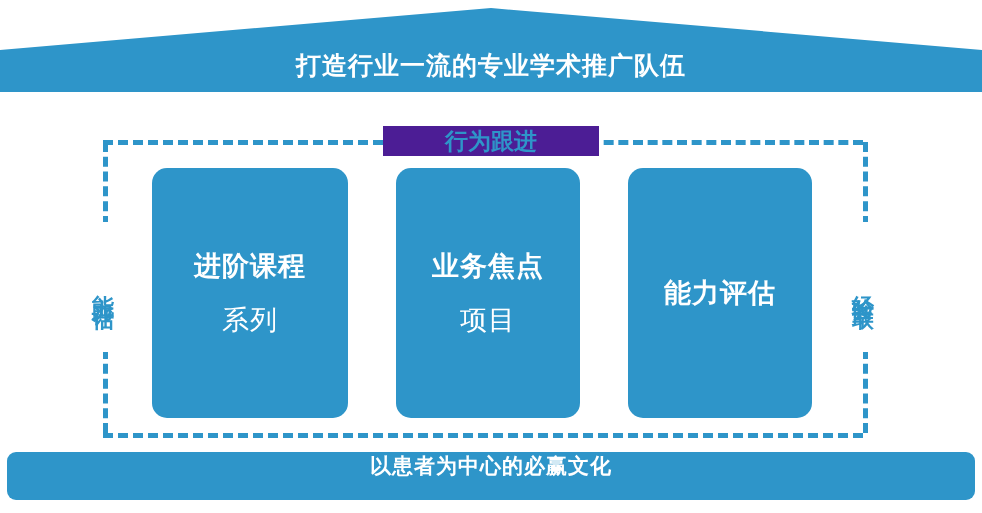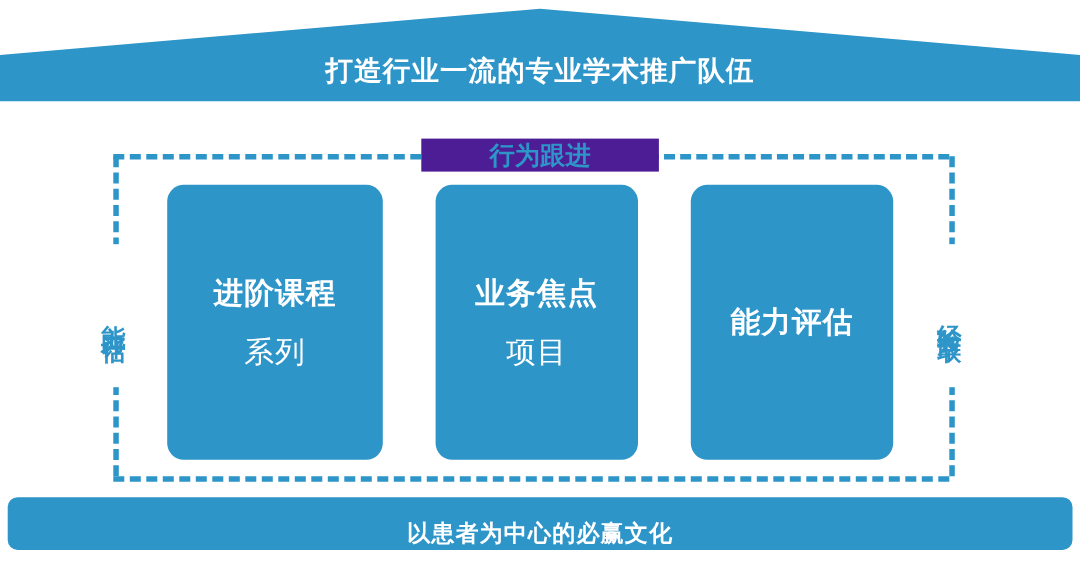--- a/index.html
+++ b/index.html
@@ -147,21 +147,21 @@
   
   #foundation {
     position: absolute;
     left: 7px;
     top: 452px;
     width: 968px;
     height: 48px;
     background: #2E95C9;
     border-radius: 9px;
     display: flex;
-    align-items: flex-end;
+    align-items: flex-start;
     justify-content: center;
   }
   #foundation-text {
     color: #ffffff;
     font-size: 21px;
     font-weight: bold;
     letter-spacing: 1px;
     line-height: 28px;
     white-space: nowrap;
   }

